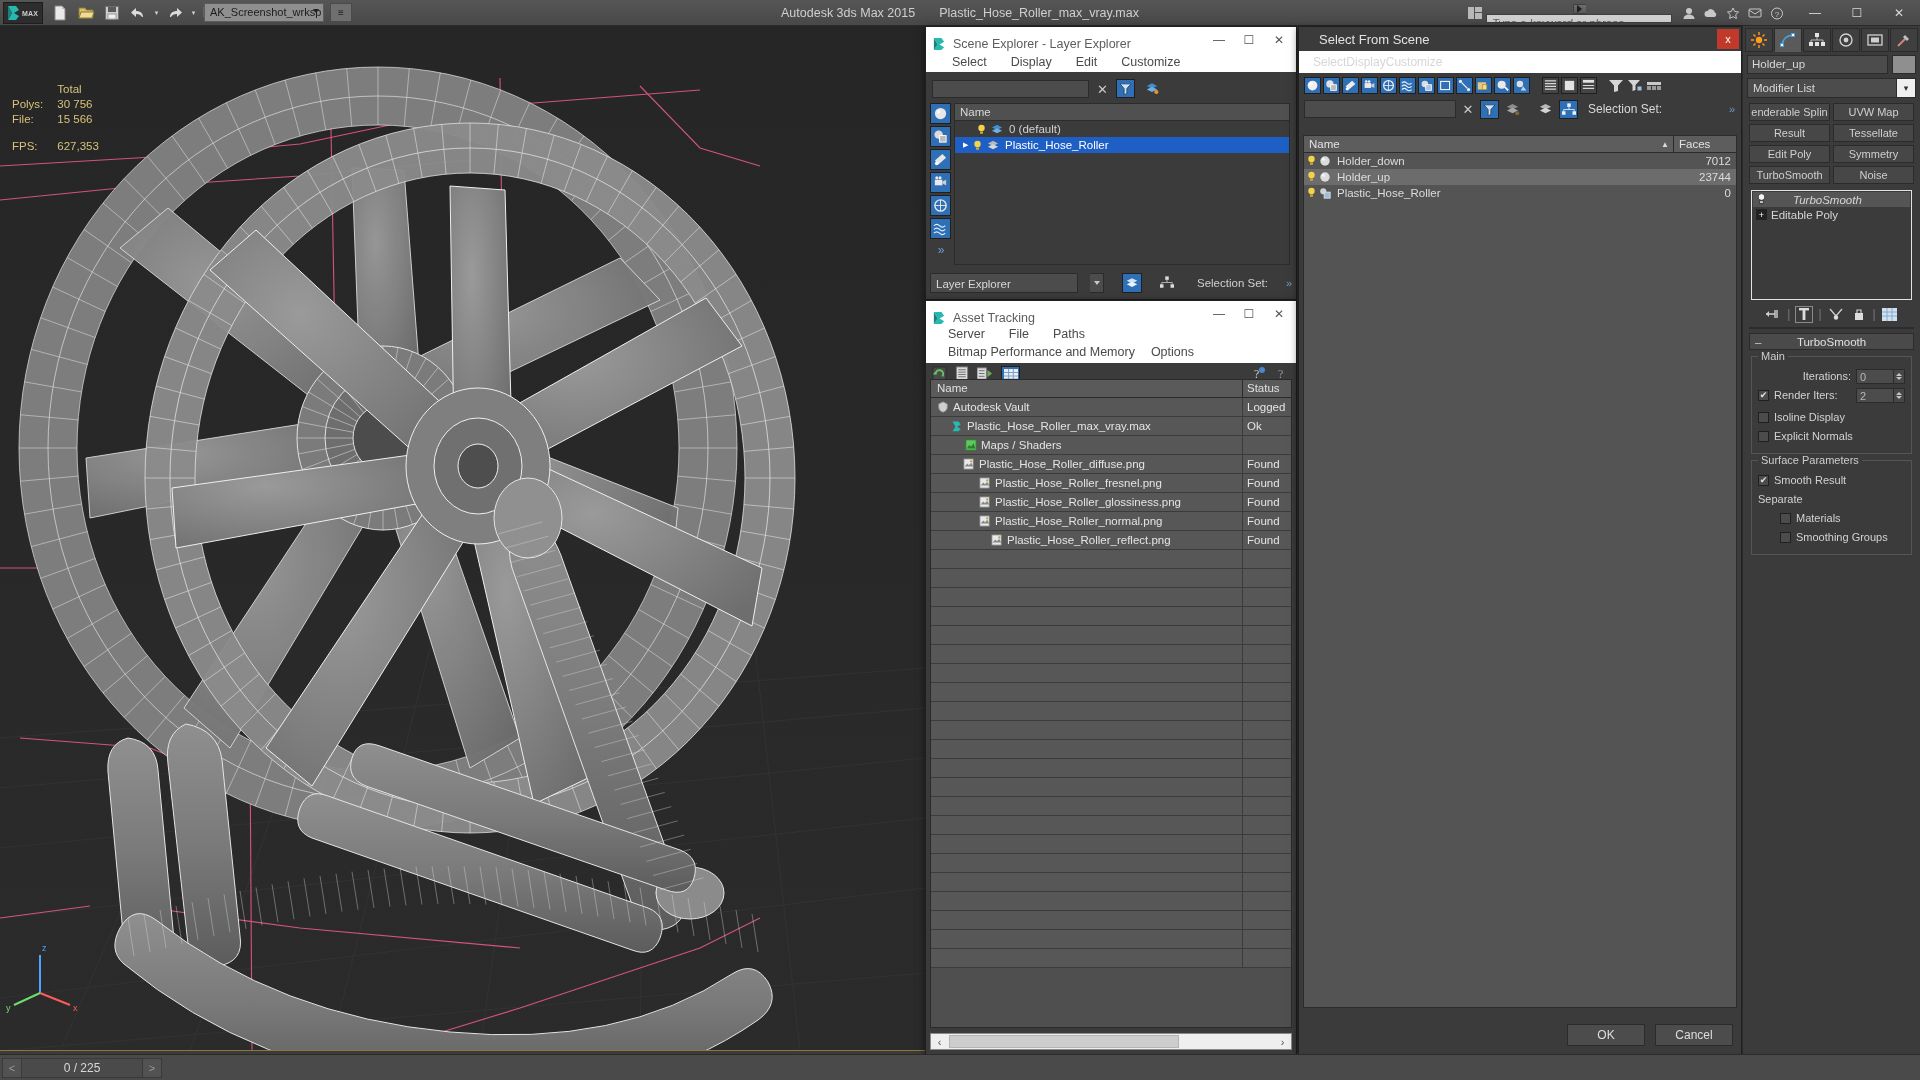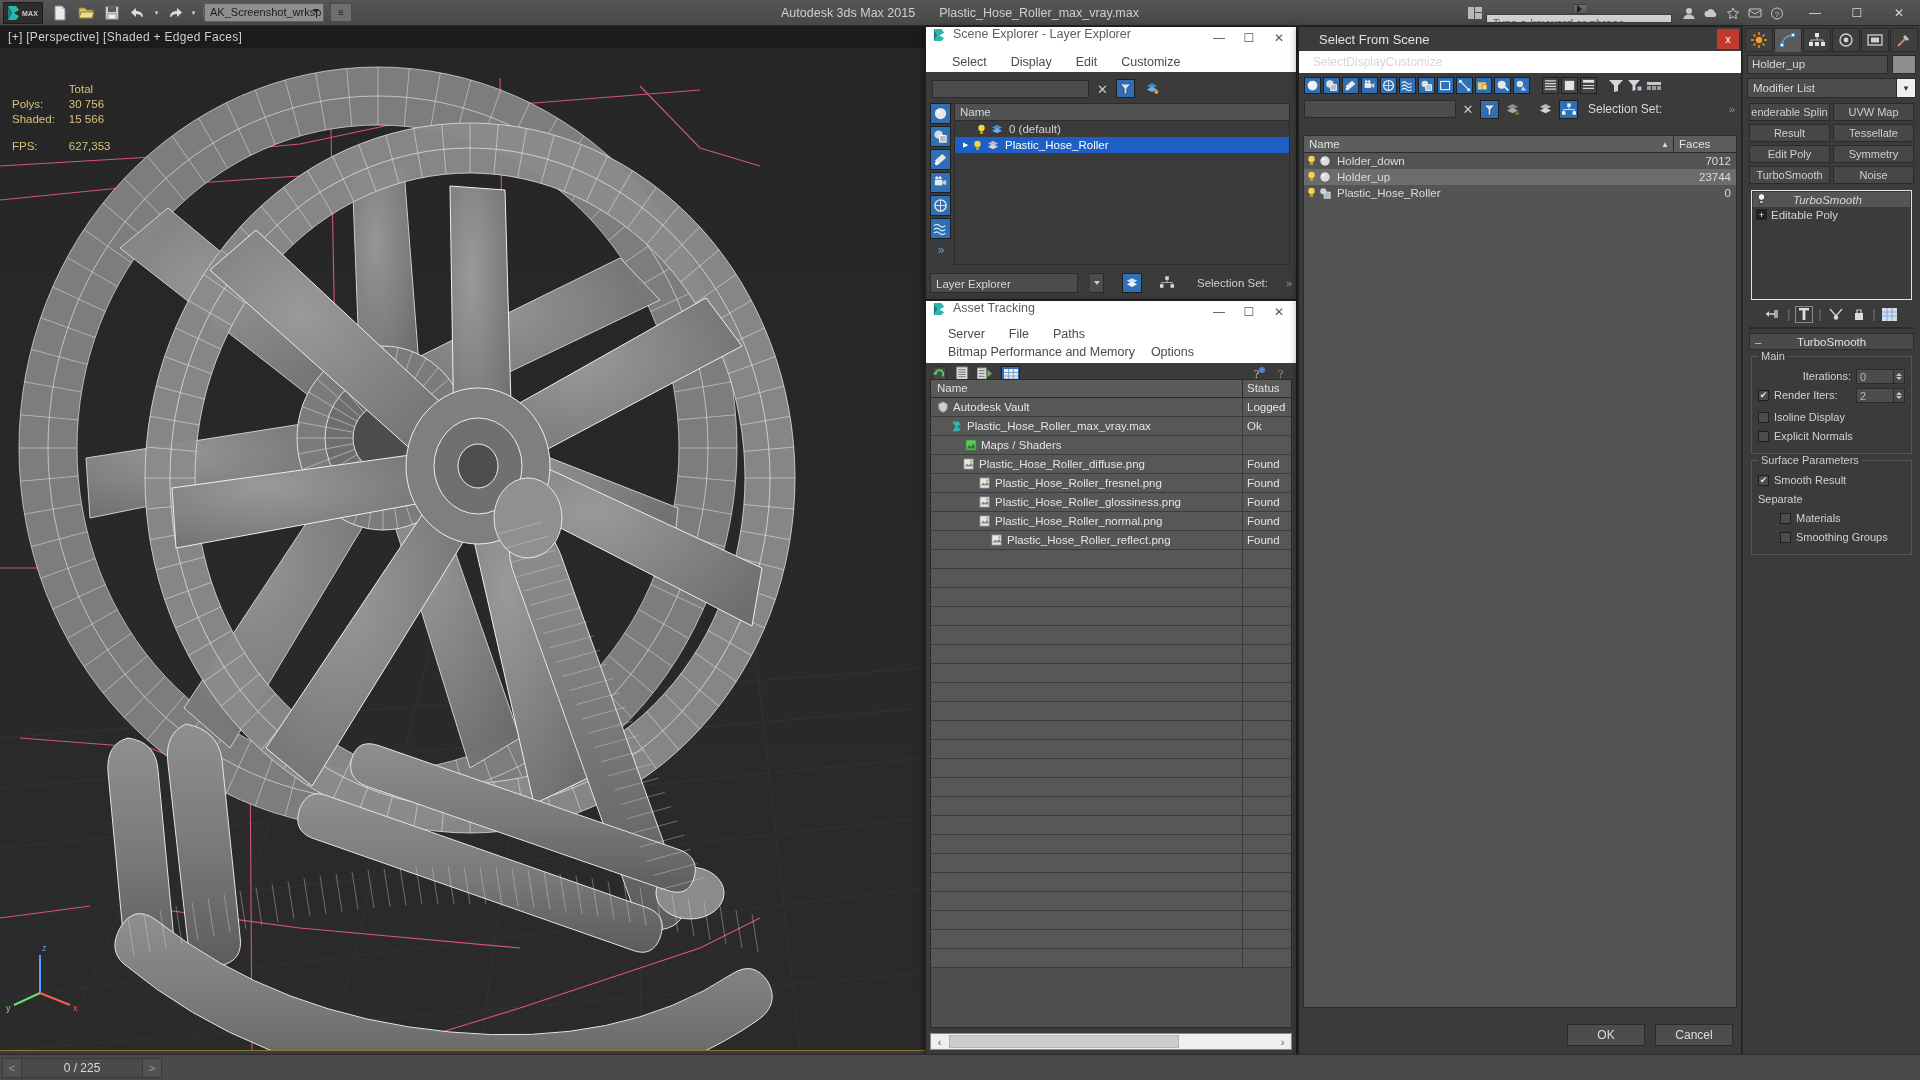--- a/index.html
+++ b/index.html
@@ -51,21 +51,21 @@
   
   .bottombar { position:absolute; left:0; top:1054px; width:1920px; height:26px; background:#4a4a4a; border-top:1px solid #2b2b2b;}
   .frm { position:absolute; left:2px; top:3px; height:20px; display:flex; align-items:center; }
   .frm .nav { width:20px;height:20px;background:#525252;border:1px solid #3a3a3a; color:#9a9a9a; font-size:11px;
      display:flex;align-items:center;justify-content:center;}
   .frm .val { width:120px;height:20px;background:#4a4a4a;border:1px solid #3a3a3a;border-left:none;border-right:none;
      color:#d8d8d8;font-size:12px;display:flex;align-items:center;justify-content:center;}
 
   
   .win { position:absolute; background:#3b3b3b; border:1px solid #1f1f1f; box-shadow:0 2px 8px rgba(0,0,0,.55); }
-  .win-title { height:24px; background:#ffffff; display:flex; align-items:flex-start; padding:0 2px 0 6px; }
+  .win-title { height:24px; background:#ffffff; display:flex; align-items:flex-end; padding:0 2px 0 6px; }
   .win-title .wt-text { color:#5d5d5d; font-size:12.5px; margin-left:6px; flex:1; white-space:nowrap; }
   .win-title .wt-btn { width:30px;height:22px; display:flex;align-items:center;justify-content:center;color:#555;font-size:12px;}
   .menurow { height:21px; background:#ffffff; display:flex; align-items:center; padding-left:14px; gap:0; }
   .menurow .mi { color:#4a4a4a; font-size:12.5px; padding:0 12px; white-space:nowrap;}
 
   
   .tool { width:17px;height:17px;border:1px solid #1f1f1f; display:inline-flex;align-items:center;justify-content:center;}
   .tool.on { background:#2f6fb5; }
   .tool.off { background:#454545; }
 
@@ -276,21 +276,20 @@
       </div>
       <div class="wbtns">
         <div class="wbtn">—</div>
         <div class="wbtn">☐</div>
         <div class="wbtn close">✕</div>
       </div>
     </div>
   </div>
 
   <div class="viewport">
-    <div class="vp-label">[+] [Perspective] [Shaded + Edged Faces]</div>
     <svg class="vp-canvas" viewBox="0 0 925 1003" preserveAspectRatio="none">
       <defs>
         <linearGradient id="bg" x1="0" y1="0" x2="0" y2="1">
           <stop offset="0" stop-color="#262626"></stop>
             <stop offset="1" stop-color="#2b2b2b"></stop>
         </linearGradient>
         <radialGradient id="rimg" cx="0.35" cy="0.35" r="0.8">
           <stop offset="0" stop-color="#9a9a9a"></stop>
             <stop offset="1" stop-color="#6e6e6e"></stop>
         </radialGradient>
@@ -660,21 +659,21 @@
         <tbody>
             <tr>
               <td></td>
               <td class="v">Total</td>
             </tr>
         <tr>
               <td>Polys:</td>
             <td class="v">30 756</td>
             </tr>
         <tr>
-              <td>Shaded:</td>
+              <td>File:</td>
             <td class="v">15 566</td>
             </tr>
         <tr>
               <td style="height:12px"></td>
               <td></td>
             </tr>
         <tr>
               <td>FPS:</td>
             <td class="v">627,353</td>
             </tr>

